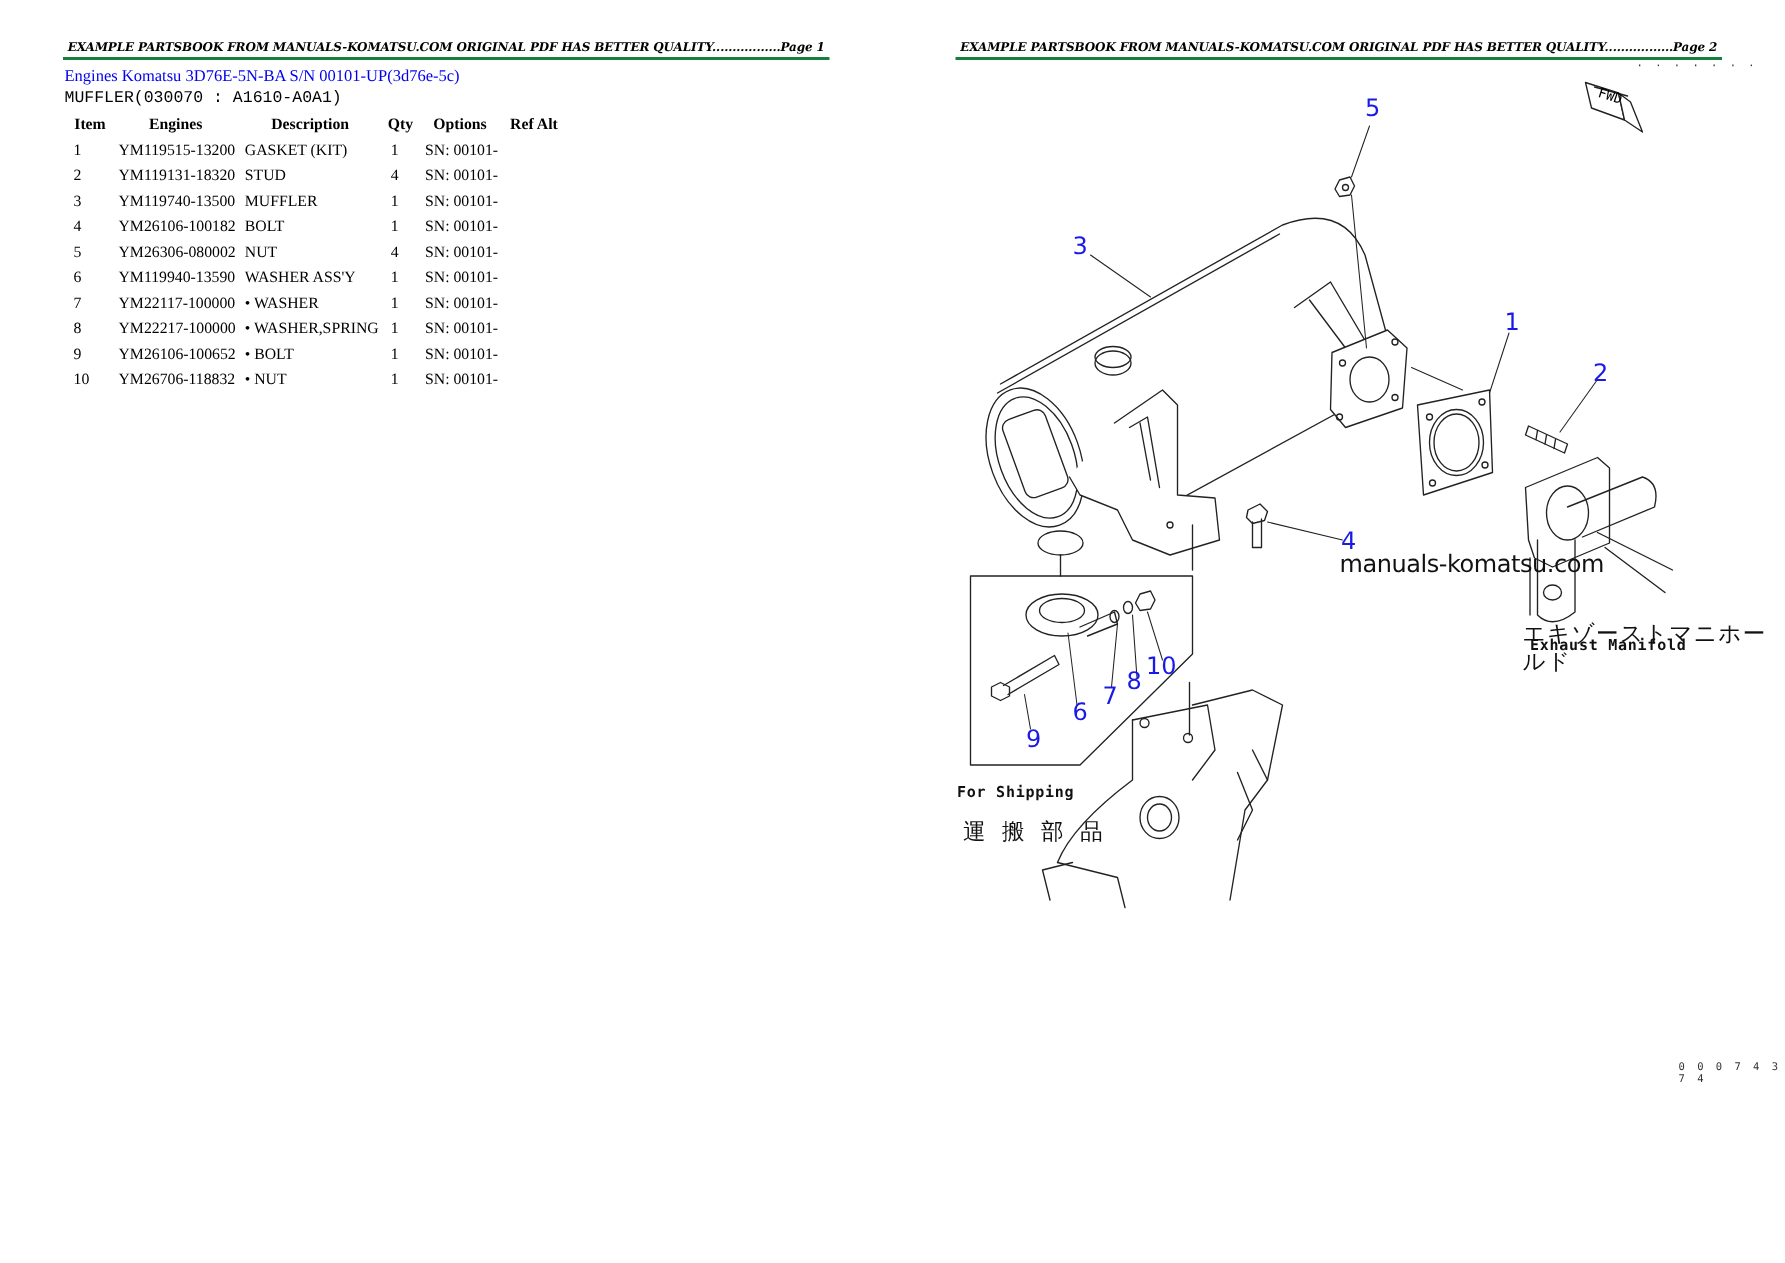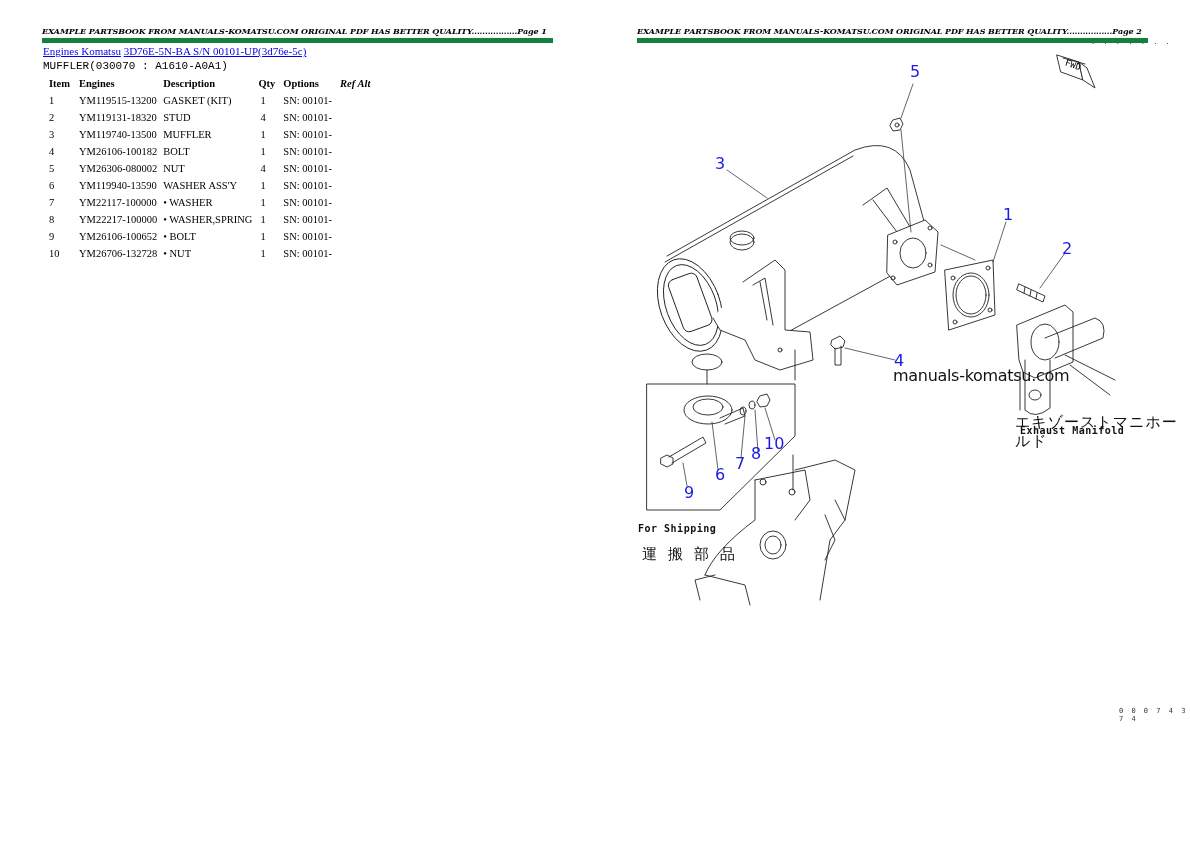--- a/index.html
+++ b/index.html
@@ -2,34 +2,34 @@
 <html><head>
 <meta charset="utf-8">
 <style>
   html, body { margin:0; padding:0; background:#ffffff; }
   body { width:1190px; height:842px; position:relative; overflow:hidden; font-family:"DejaVu Serif", serif; color:#000; }
   .page { position:absolute; top:0; height:842px; }
   .page-left { left:0; width:595px; }
   .page-right { left:595px; width:595px; }
   .header-banner {
     position:absolute; top:26px; font-family:"DejaVu Serif", serif; font-weight:bold; font-style:italic;
-    font-size:8px; letter-spacing:-0.1px; text-align:left; white-space:nowrap; padding-bottom:2px;
-    border-bottom:5px solid #15803d;
+    font-size:8px; letter-spacing:-0.1px; text-align:center; white-space:nowrap; padding-bottom:2px;
+    border-bottom:2px solid #15803d;
   }
   .page-left .header-banner { left:42px; width:511px; }
   .page-right .header-banner { left:42px; width:511px; }
   .crumbs { position:absolute; left:43px; top:45px; font-size:11px; font-family:"Liberation Serif", serif; }
-  .crumbs a { color:#0000ee; text-decoration:underline; cursor:pointer; }
+  .crumbs a { color:#0000ee; cursor:pointer; }
   .subtitle { position:absolute; left:43px; top:60px; font-size:11px; font-family:Liberation Mono, monospace; }
   table.parts { position:absolute; left:45px; top:76px; border-collapse:collapse; font-family:"Liberation Serif", serif; font-size:10.5px; }
-  table.parts th { font-weight:bold; text-align:left; padding:1px 4px 2px 4px; height:13px; white-space:nowrap; }
+  table.parts th { font-weight:bold; text-align:center; padding:1px 4px 2px 4px; height:13px; white-space:nowrap; }
   table.parts td { padding:0 2px 0 4px; height:17px; white-space:nowrap; vertical-align:middle; }
   table.parts td.c-qty { text-align:left; padding-left:6px; }
   table.parts td.c-item { width:24px; }
-  table.parts th.h-ref { padding-left:6px;font-style:italic; }
+  table.parts th.h-ref { padding-left:6px; }
   .diagram { position:absolute; left:0; top:0; width:595px; height:842px; }
   .callout { position:absolute; color:#1a1ae6; font-family:"DejaVu Sans", sans-serif; font-size:16px; line-height:16px; }
   .watermark { position:absolute; left:298px; top:366px; font-family:"DejaVu Sans", sans-serif; font-size:16px; color:#111; letter-spacing:-0.3px; }
   .lbl-jp { position:absolute; font-family:"DejaVu Sans Mono", monospace; font-size:15px; color:#111; letter-spacing:1px; }
   .lbl-en { position:absolute; font-family:"DejaVu Sans Mono", monospace; font-size:10px; color:#111; letter-spacing:0.5px;font-weight:bold; }
   .code-bot { position:absolute; left:496px; top:707px; font-family:"DejaVu Sans Mono", monospace; font-size:7px; color:#333; letter-spacing:2px;margin-left:28px; }
   .dots-top { position:absolute; left:496px; top:40px; font-family:"DejaVu Sans Mono", monospace; font-size:7px; color:#333; letter-spacing:2px; }
 </style>
 </head>
 <body>
@@ -122,21 +122,21 @@
         <tr>
           <td class="c-item">9</td>
           <td class="c-part">YM26106-100652</td>
           <td class="c-desc">• BOLT</td>
           <td class="c-qty">1</td>
           <td class="c-opt">SN: 00101-</td>
           <td class="c-ref"></td>
         </tr>
         <tr>
           <td class="c-item">10</td>
-          <td class="c-part">YM26706-132728</td>
+          <td class="c-part">YM26706-118832</td>
           <td class="c-desc">• NUT</td>
           <td class="c-qty">1</td>
           <td class="c-opt">SN: 00101-</td>
           <td class="c-ref"></td>
         </tr>
       </tbody>
   </table>
 </div>
 
 <div class="page page-right">

